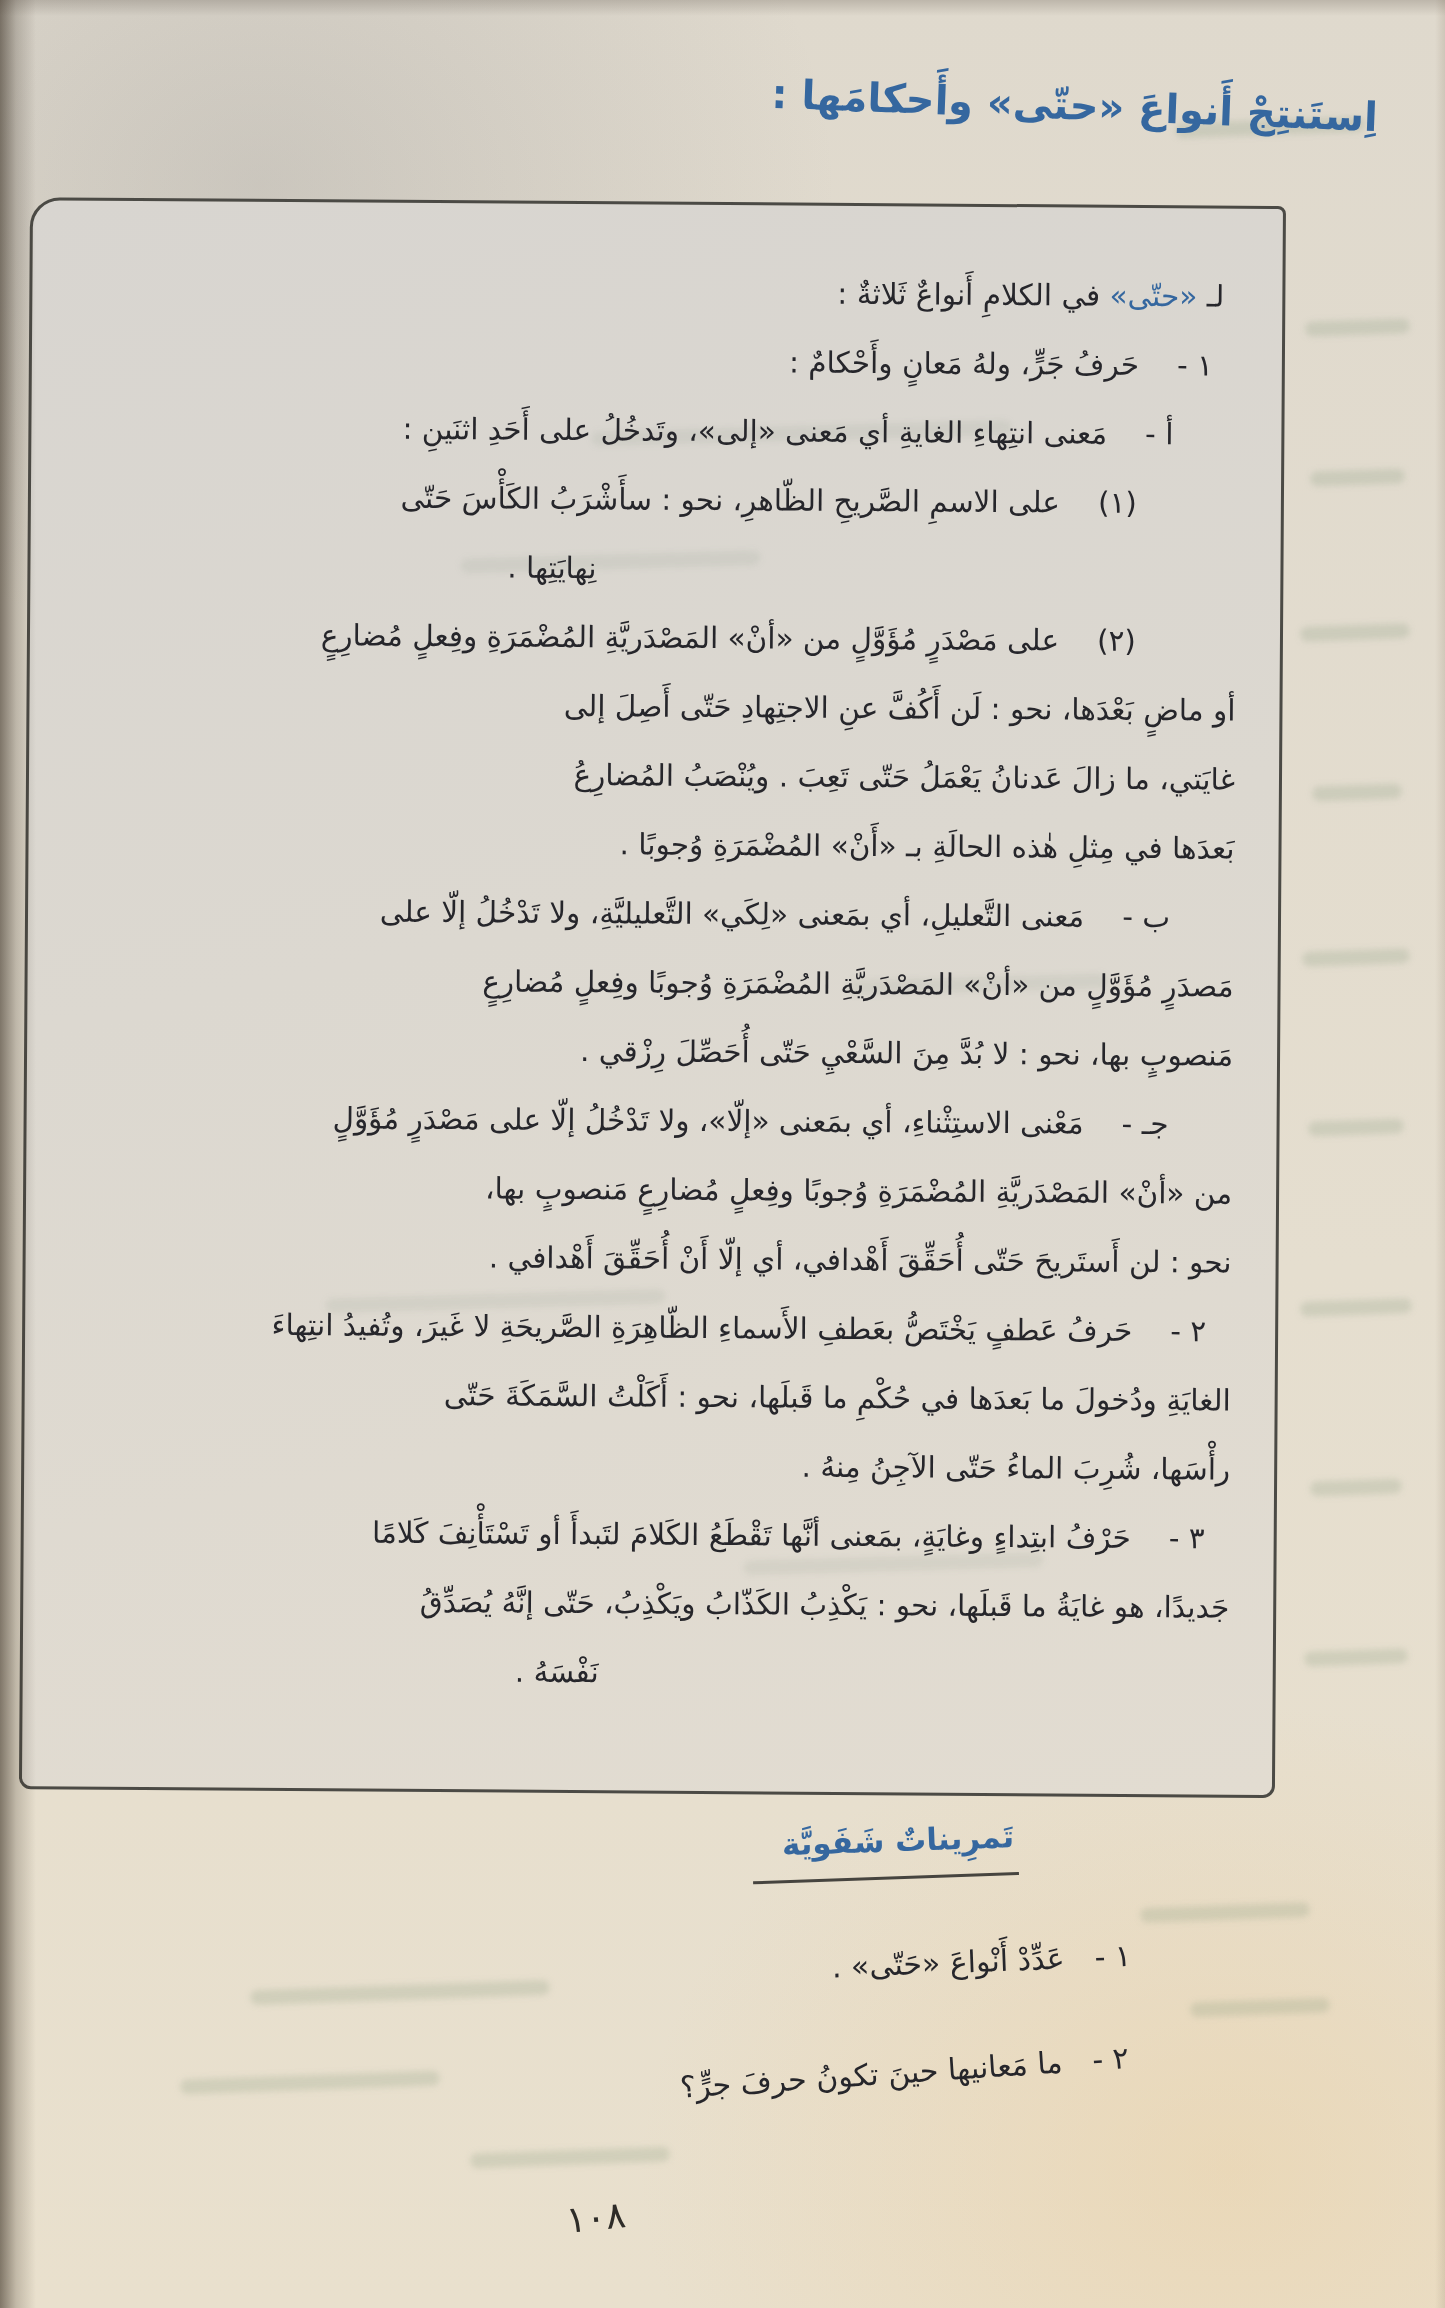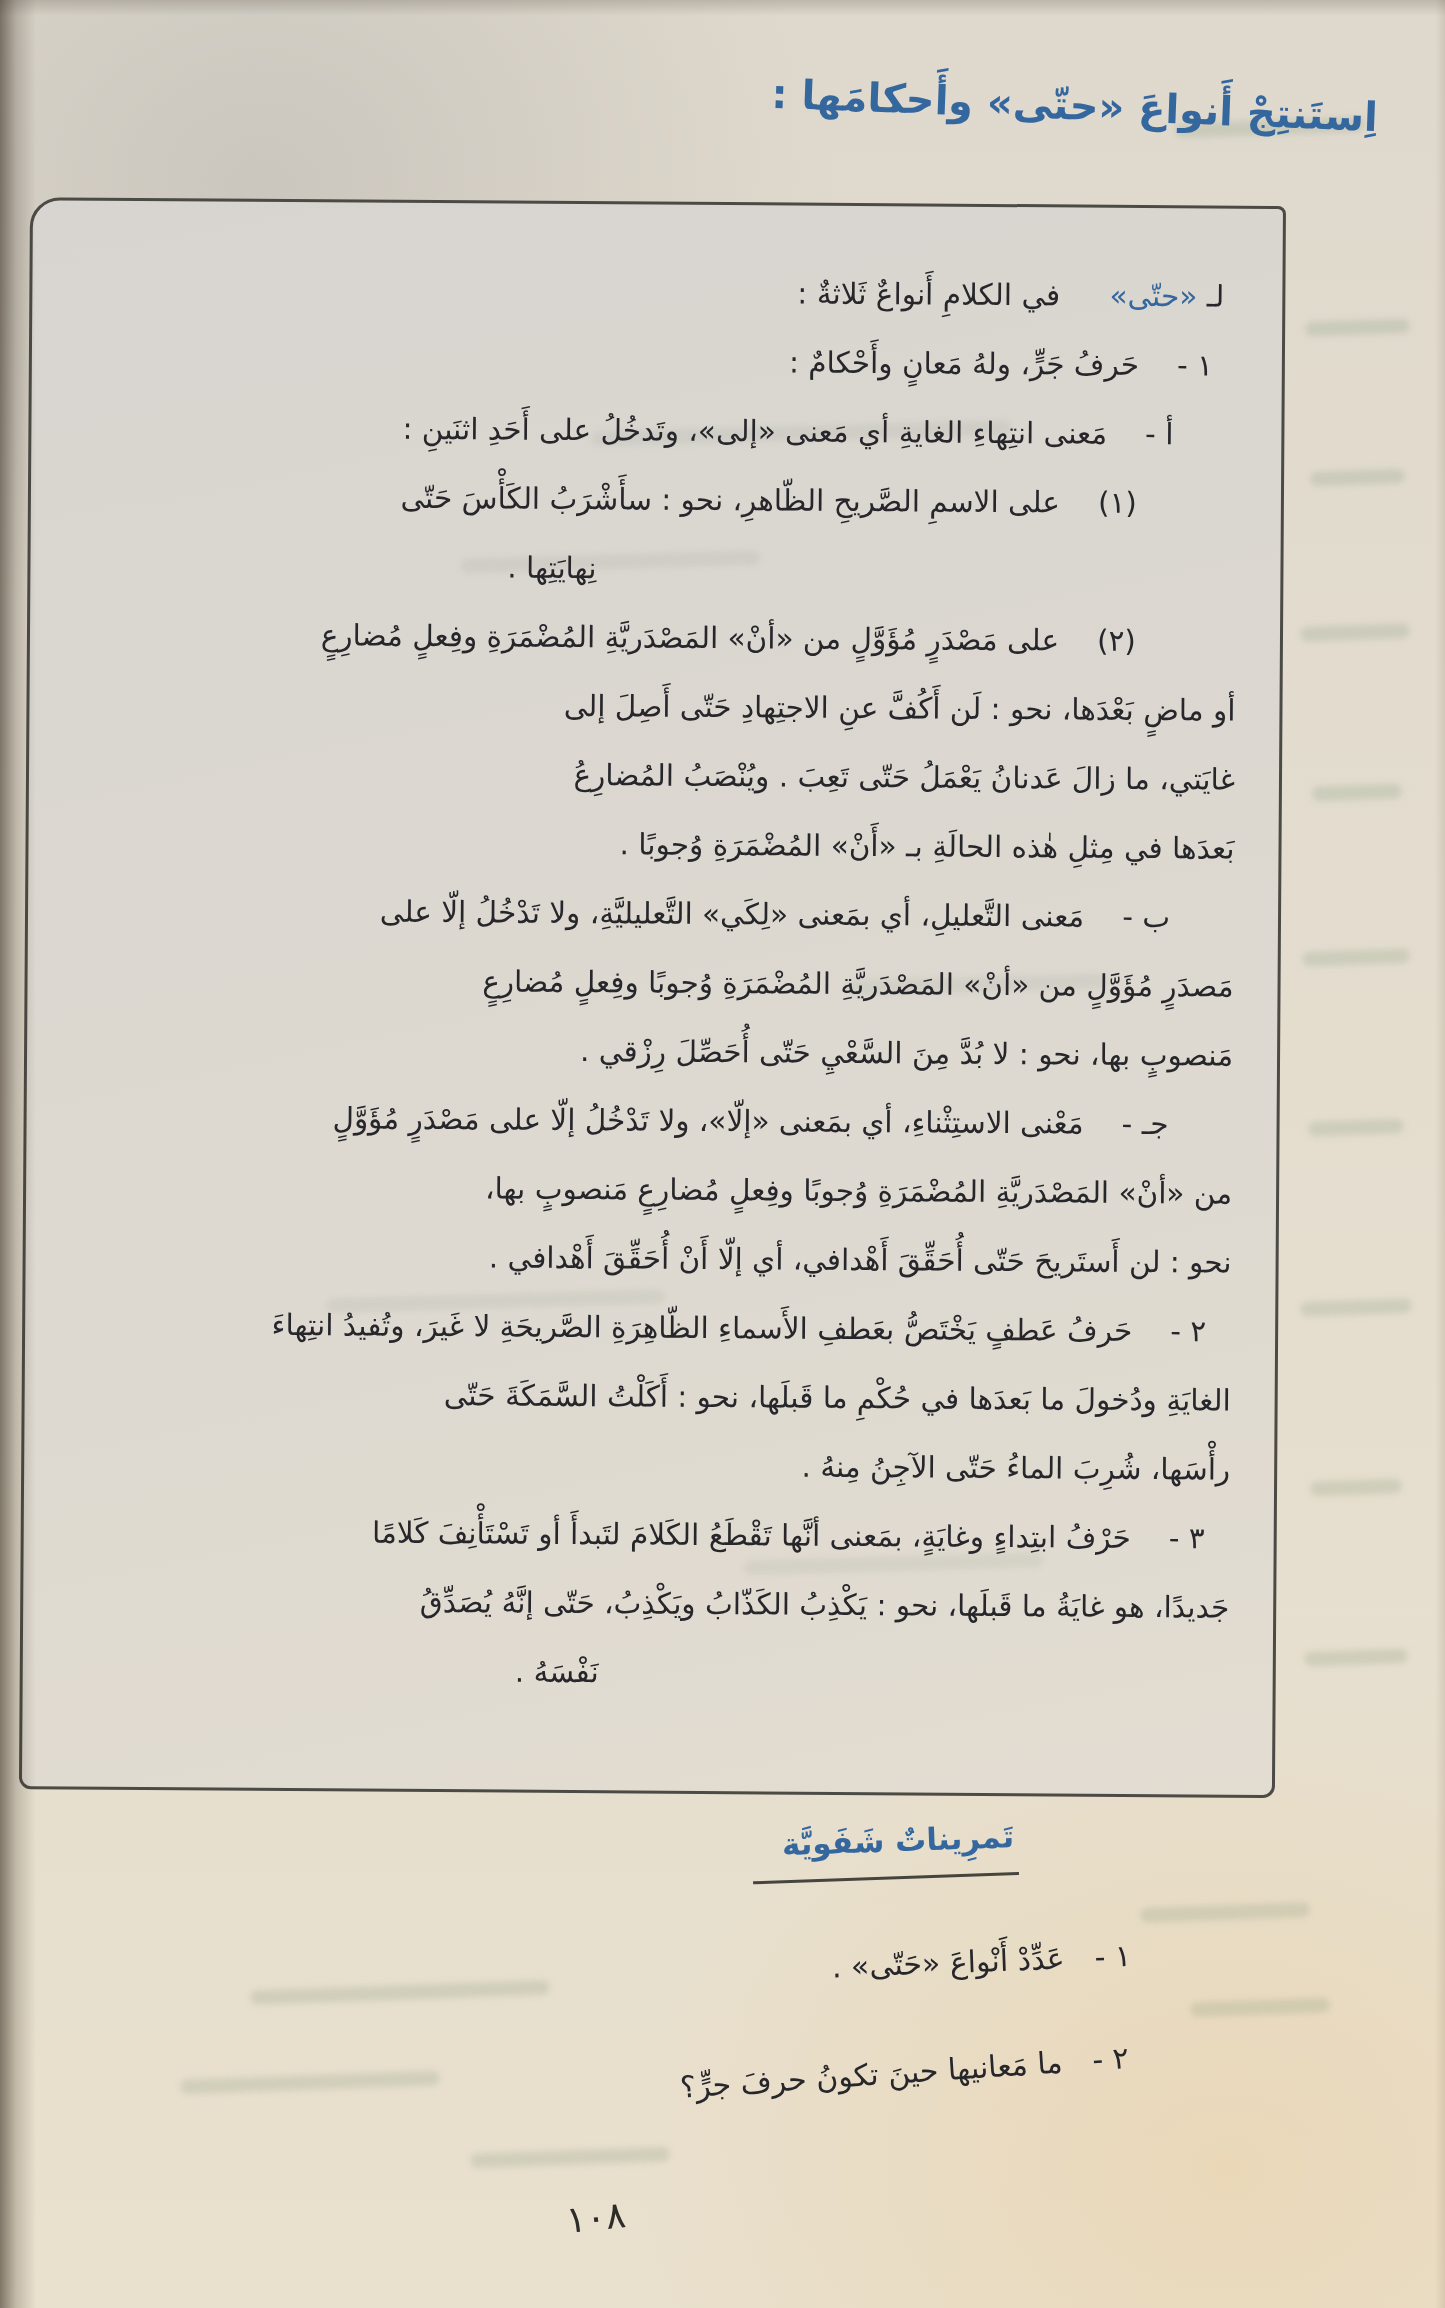--- a/index.html
+++ b/index.html
@@ -55,21 +55,21 @@
     transform:rotate(.4deg);transform-origin:top right;
     background:linear-gradient(168deg,#d8d5d0 0%,#dcd8d0 45%,#e2dcd1 100%);
     padding:54px 44px 0 46px;
     z-index:3;
   }
   .intro{
     font-size:29.5px;line-height:69px;color:var(--ink);
     text-align:right;white-space:nowrap;padding-right:14px;
     position:relative;z-index:2;
   }
-  .blue{color:var(--blue);margin-left:40px;}
+  .blue{color:var(--blue);}
   #box-items{position:relative;z-index:2;}
   .bline{
     font-size:29.5px;line-height:69px;color:var(--ink);
     text-align:right;white-space:nowrap;
   }
   .marker{display:inline-block;margin-left:38px;}
   .ex-heading{
     position:absolute;top:1818px;right:428px;
     font-size:31px;font-weight:bold;color:var(--blue);
     transform:rotate(-2deg);transform-origin:right top;

